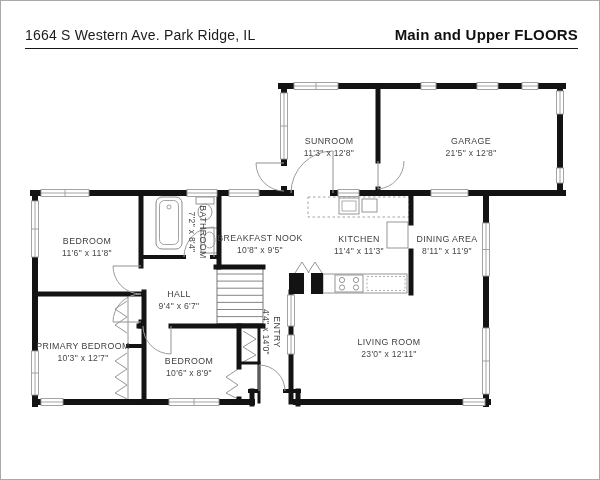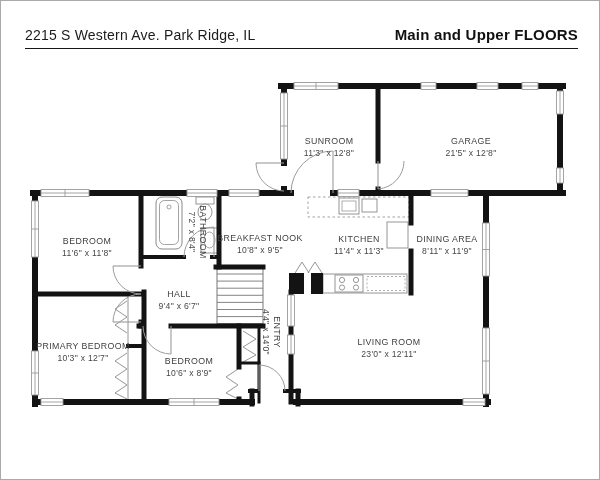--- a/index.html
+++ b/index.html
@@ -14,21 +14,21 @@
   text.rn{font-family:"Liberation Sans",sans-serif;font-size:8.8px;fill:#3e3e3e;
           letter-spacing:.4px;text-anchor:middle;}
   text.rd{font-family:"Liberation Sans",sans-serif;font-size:8.6px;fill:#474747;
           letter-spacing:.3px;text-anchor:middle;}
 </style>
 </head>
 <body>
 
 <div id="canvas">
   <div id="header">
-    <span class="addr">2215 S Western Ave. Park Ridge, IL</span>
+    <span class="addr">1664 S Western Ave. Park Ridge, IL</span>
     <span class="title">Main and Upper FLOORS</span>
   </div>
 
   <svg id="plan" width="600" height="480" viewBox="0 0 600 480">
     <g id="g-fixtures">
         <rect x="155" y="196" width="26" height="52" rx="6" fill="#fff" stroke="#8a8a8a" stroke-width="1"></rect>
         <rect x="158.5" y="199.5" width="19" height="44" rx="5" fill="none" stroke="#8a8a8a" stroke-width="0.8"></rect>
         <circle cx="168" cy="206" r="2" fill="none" stroke="#8a8a8a" stroke-width="0.8"></circle>
         <rect x="195" y="196" width="18" height="7" fill="#fff" stroke="#8a8a8a" stroke-width="0.9"></rect>
         <ellipse cx="204" cy="211" rx="7" ry="8" fill="#fff" stroke="#8a8a8a" stroke-width="0.9"></ellipse>

